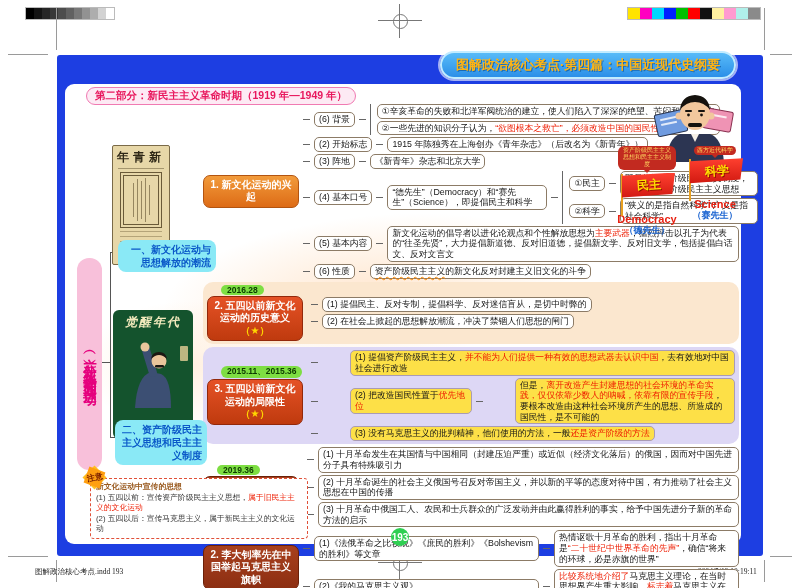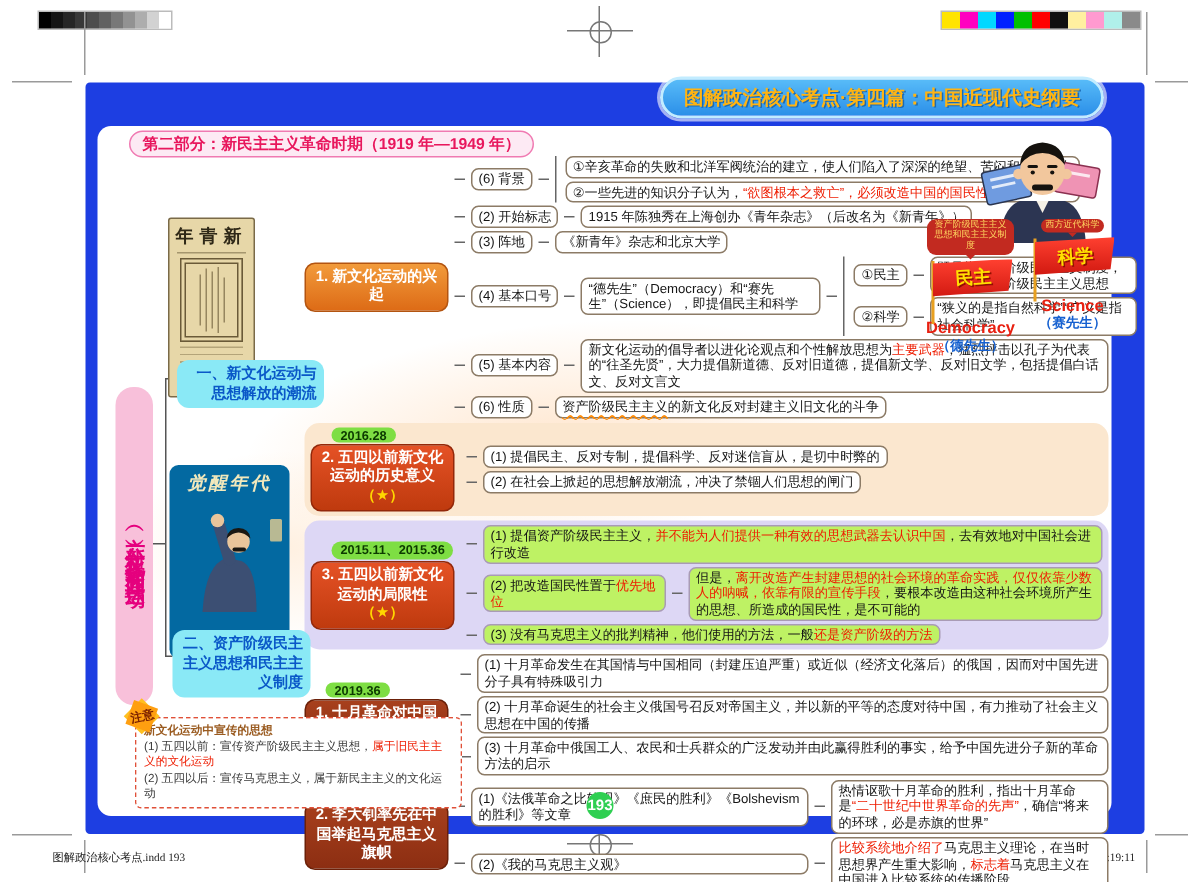--- a/index.html
+++ b/index.html
@@ -35,21 +35,21 @@
   .magrule{height:1px;background:#7a6a48;margin:2px 2px;opacity:.6;}
   .magframe{margin:3px 4px;height:54px;border:1px solid #6a5a38;box-shadow:inset 0 0 0 2px #e7d7a8, inset 0 0 0 3px #6a5a38;
      display:flex;justify-content:center;align-items:center;gap:3px;}
   .magframe b{width:1px;background:#6a5a38;opacity:.65;display:block;}
   .magtxt{margin:3px 4px 0;height:16px;background:repeating-linear-gradient(180deg,#8a7a52 0 1px,transparent 1px 5px);opacity:.55;}
   .cyanlabel{position:absolute;background:#8ae9f6;color:#0a58c8;font-weight:bold;font-size:10px;
      border-radius:8px;padding:3px 5px;text-align:right;line-height:1.3;z-index:6;}
   .vtitle{position:absolute;left:77px;top:258px;width:25px;height:212px;background:#f8c0da;color:#e5007e;
      font-weight:bold;font-size:13.5px;border-radius:12px;writing-mode:vertical-rl;text-orientation:upright;
      letter-spacing:3px;text-align:center;z-index:6;display:flex;align-items:center;justify-content:center;}
-  .poster{position:absolute;left:113px;top:310px;width:80px;height:129px;background:#0369a1;border-radius:6px;
+  .poster{position:absolute;left:113px;top:310px;width:80px;height:129px;background:#14532d;border-radius:6px;
      z-index:5;overflow:hidden;}
   .postertitle{color:#f2e9bc;font-weight:bold;font-style:italic;font-size:12px;letter-spacing:2px;
      text-align:center;padding-top:4px;}
   .postertag{position:absolute;right:5px;top:36px;width:8px;height:15px;background:#d8c890;border-radius:1px;opacity:.85;}
   .notebox{position:absolute;left:90px;top:478px;width:206px;border:1.5px dashed #e05038;border-radius:4px;
      background:#fff;padding:3px 5px;font-size:7.8px;line-height:1.35;color:#3a3a3a;z-index:7;}
   .notetitle{color:#9a5b20;font-weight:bold;}
   .burst{position:absolute;left:80px;top:466px;width:30px;height:24px;z-index:8;}
   .burst .bq{position:absolute;left:6px;top:3px;width:17px;height:17px;background:#ffc020;transform:rotate(45deg);}
   .burst .bq.b{transform:rotate(20deg);background:#ff9f10;}
@@ -63,21 +63,21 @@
   .branch{flex:none;width:96px;box-sizing:border-box;color:#fff;font-weight:bold;font-size:10px;
      padding:3px 4px;border-radius:7px;text-align:center;line-height:1.25;}
   .b-orange{background:linear-gradient(180deg,#f29b3b,#dd6b16);border:1px solid #b35410;}
   .b-red{background:linear-gradient(180deg,#e55226,#bf3a0e);border:1px solid #93280a;}
   .b-maroon{background:linear-gradient(180deg,#a8401d,#8c2e12);border:1px solid #6b2008;}
   .star{color:#ffd700;}
   .rows{display:flex;flex-direction:column;gap:2px;flex:1;min-width:0;}
   .row{display:flex;align-items:center;gap:4px;min-width:0;}
   .obox{background:#fff;border:1px solid #8c7b66;border-radius:5px;padding:1px 4px;font-size:8.8px;
      line-height:1.22;color:#151515;}
-  .pale{background:#bef264;border-color:#a99bb5;}
+  .pale{background:#fde047;border-color:#a99bb5;margin-left:28px;}
   .lbl{white-space:nowrap;flex:none;}
   .tick{flex:none;width:7px;height:1px;background:#666;}
   .grp{border-left:1px solid #666;padding-left:6px;display:flex;flex-direction:column;gap:2px;min-width:0;}
   .rd{color:#ee1c00;}
   .wv{text-decoration:underline wavy #ff8800 1px;text-underline-offset:2px;}
   .badge{background:#7ede43;color:#0c3a00;font-weight:bold;font-size:8.5px;padding:0 6px;border-radius:7px;
      display:inline-block;margin-left:14px;white-space:nowrap;}
   .peach{background:#fbe7cf;border-radius:10px;padding:3px 4px;}
   .lav{background:#ddd7f5;border-radius:10px;padding:3px 4px;}
   .w150{width:150px;flex:none;}

